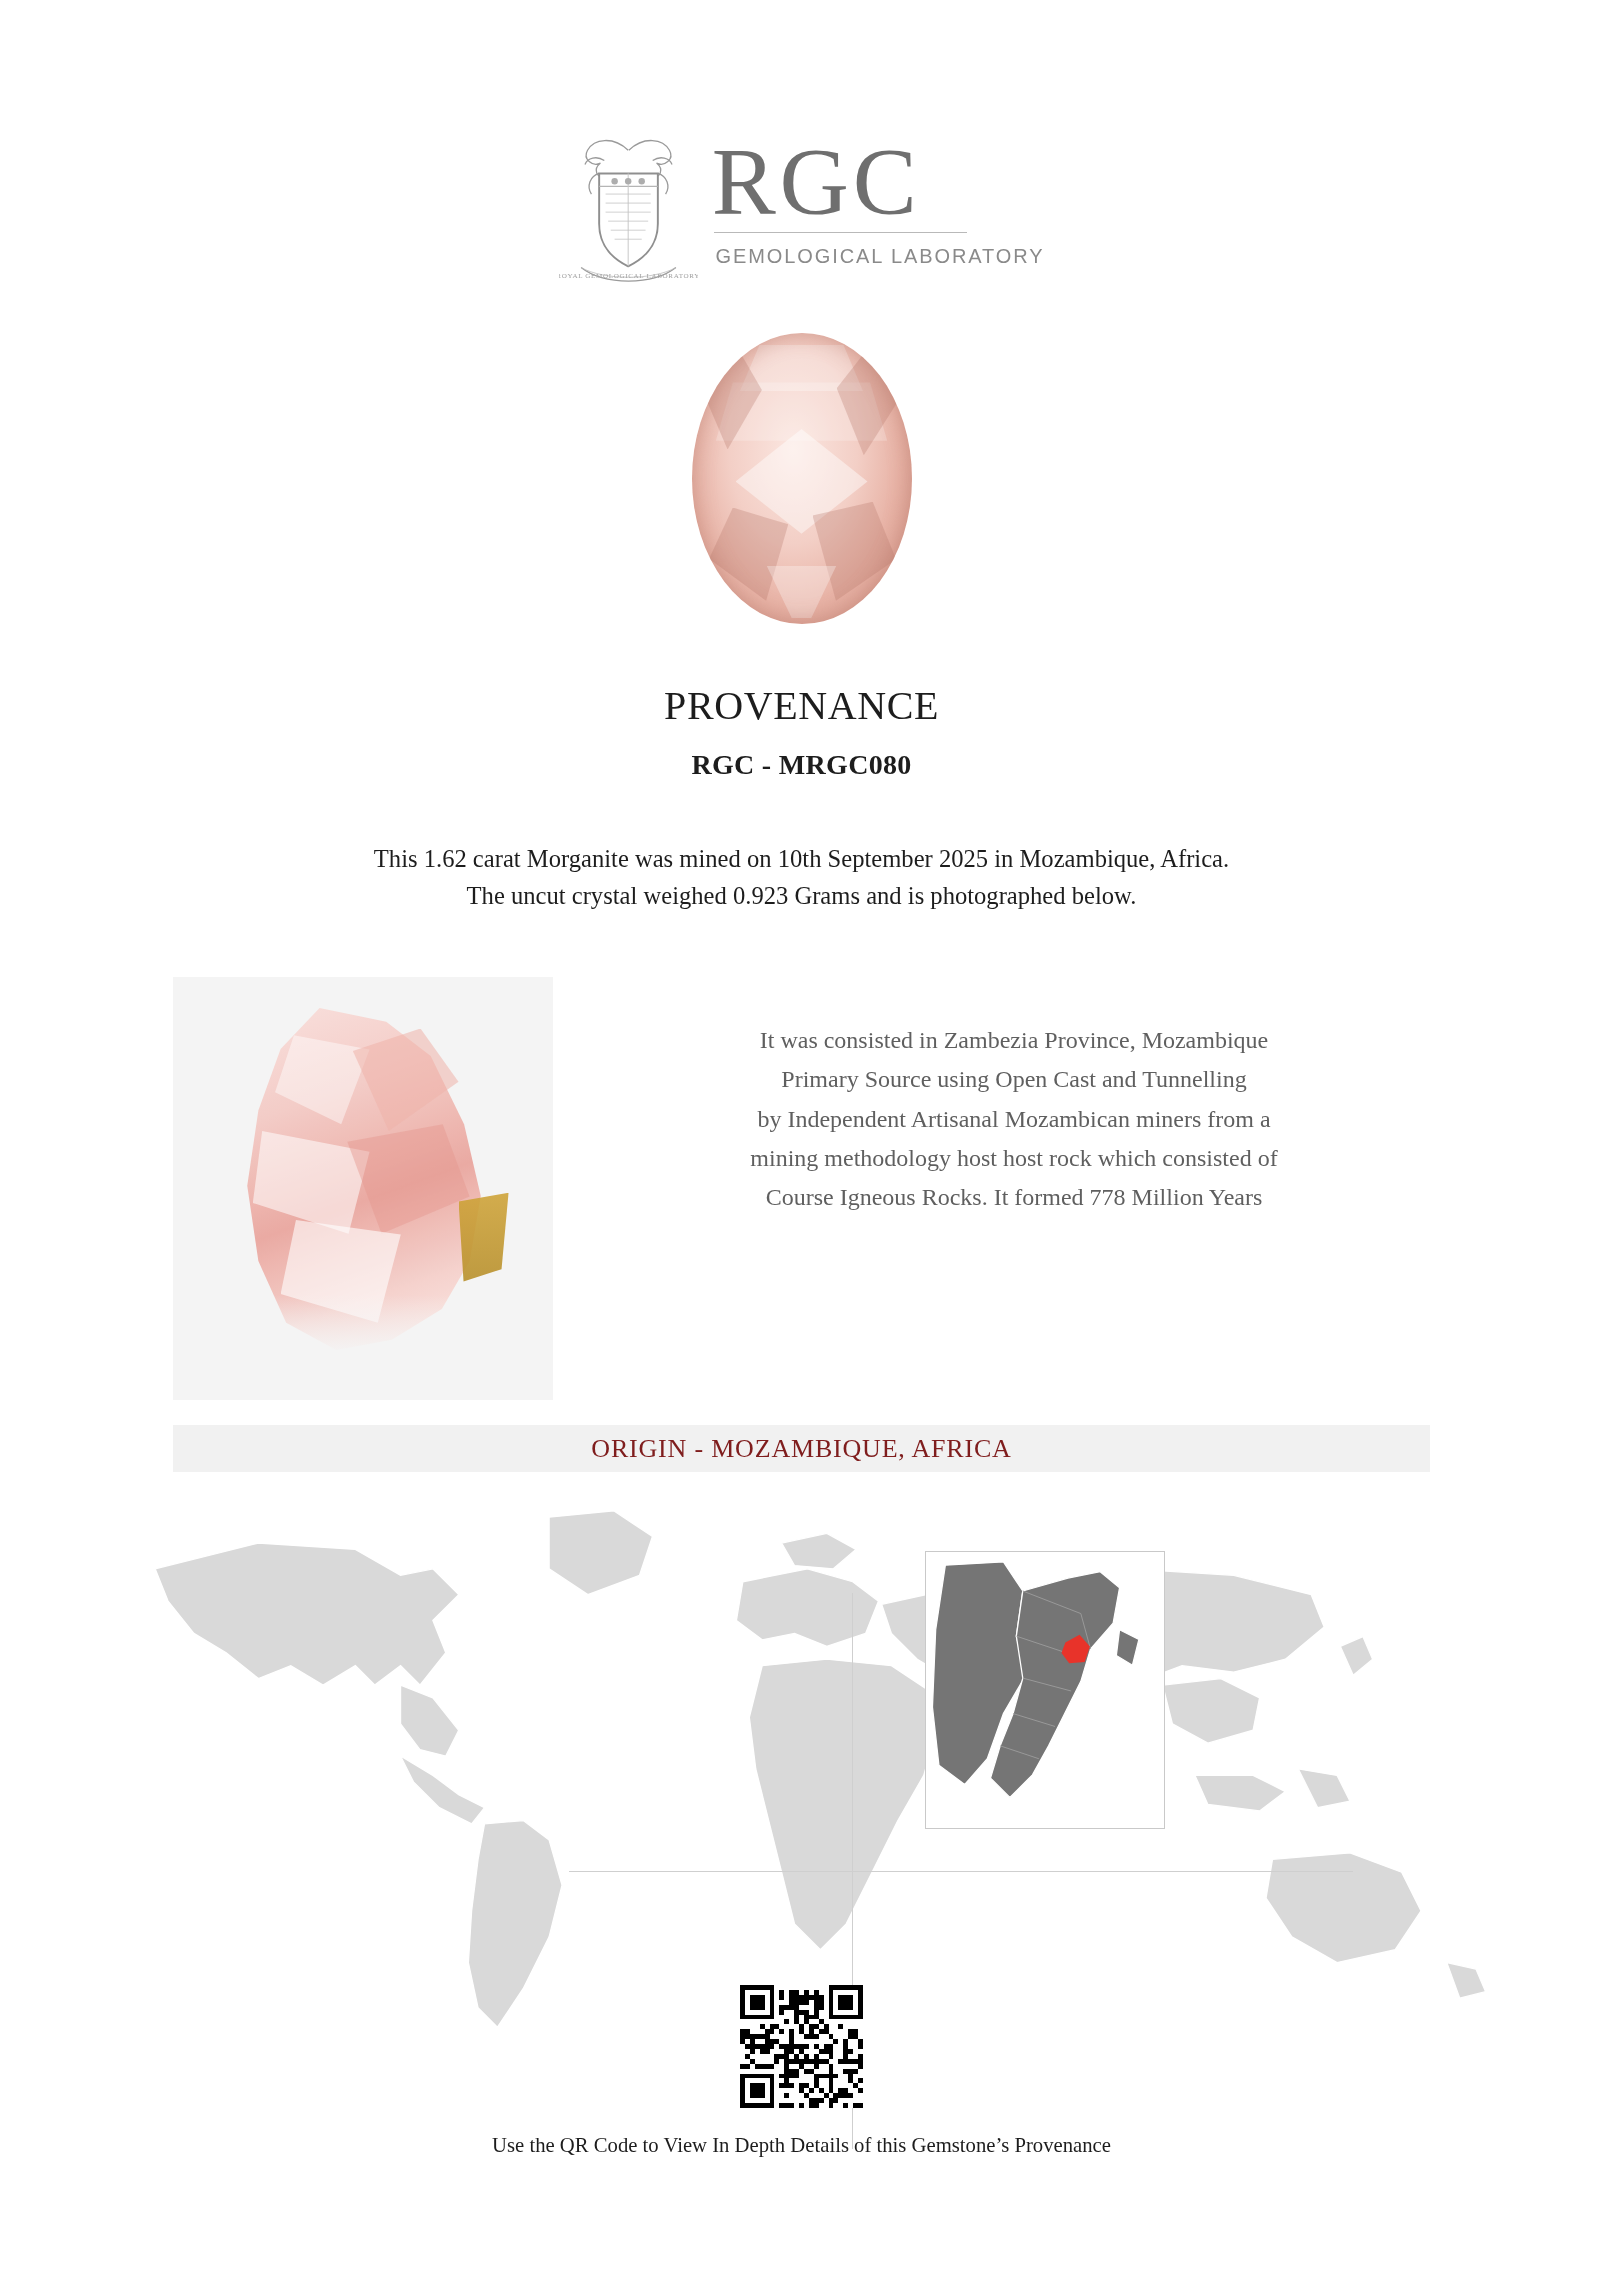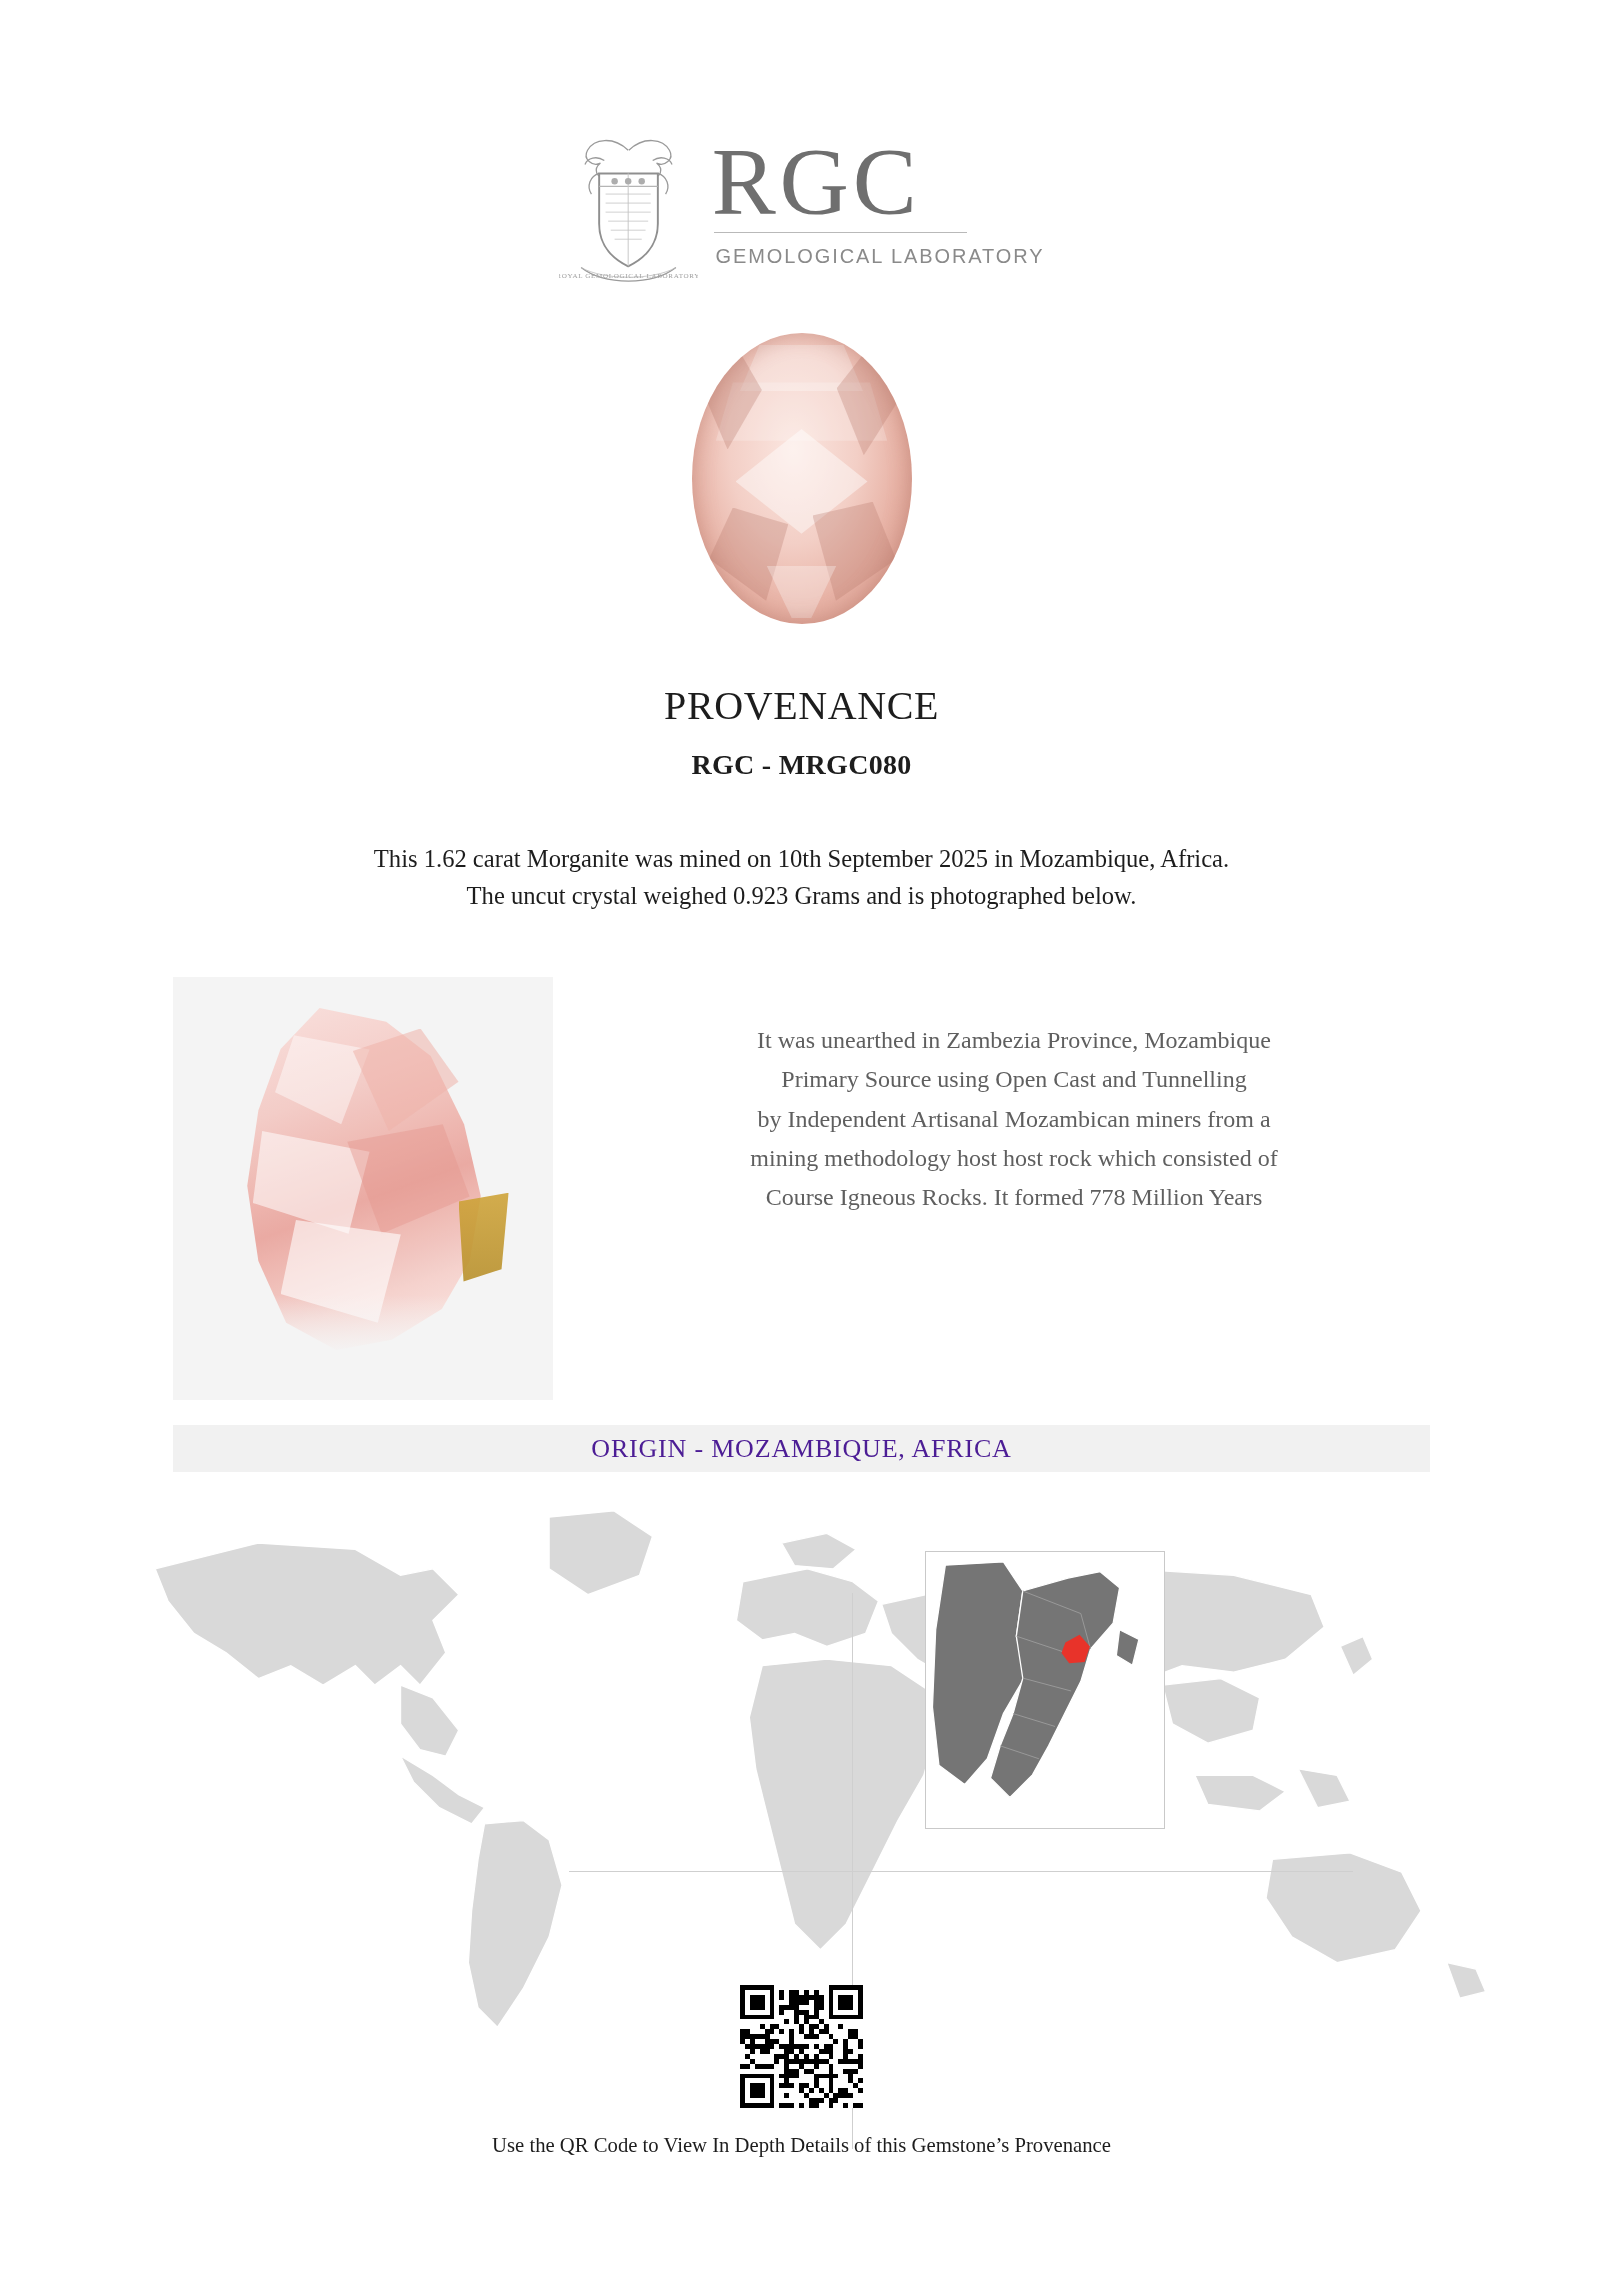--- a/index.html
+++ b/index.html
@@ -212,21 +212,21 @@
     top: 1425px;
     left: 173px;
     width: 1257px;
     height: 47px;
     background: #f1f1f1;
     display: flex;
     align-items: center;
     justify-content: center;
     font-size: 26px;
     letter-spacing: 0.8px;
-    color: #4c1d95;
+    color: #7f1d1d;
   }
 
   .map-area {
     position: absolute;
     top: 1472px;
     left: 97px;
     width: 1408px;
     height: 581px;
   }
   .map-area svg { display: block; width: 100%; height: 100%; }
@@ -363,21 +363,21 @@
       <span class="shard s2"></span>
       <span class="shard s3"></span>
       <span class="shard s4"></span>
       <span class="shard s5"></span>
       <span class="amber"></span>
       <span class="fade"></span>
     </div>
   </div>
 
   <div class="description">
-    <span class="line">It was unearthed in Zambezia Province, Mozambique</span>
+    <span class="line">It was consisted in Zambezia Province, Mozambique</span>
     <span class="line">Primary Source using Open Cast and Tunnelling</span>
     <span class="line">by Independent Artisanal Mozambican miners from a</span>
     <span class="line">mining methodology host host rock which consisted of</span>
     <span class="line">Course Igneous Rocks. It formed 778 Million Years</span>
   </div>
 
   <div class="origin-bar">ORIGIN - MOZAMBIQUE, AFRICA</div>
 
   <div class="map-area">
     <svg viewBox="0 0 2180 900" preserveAspectRatio="none" aria-hidden="true">

